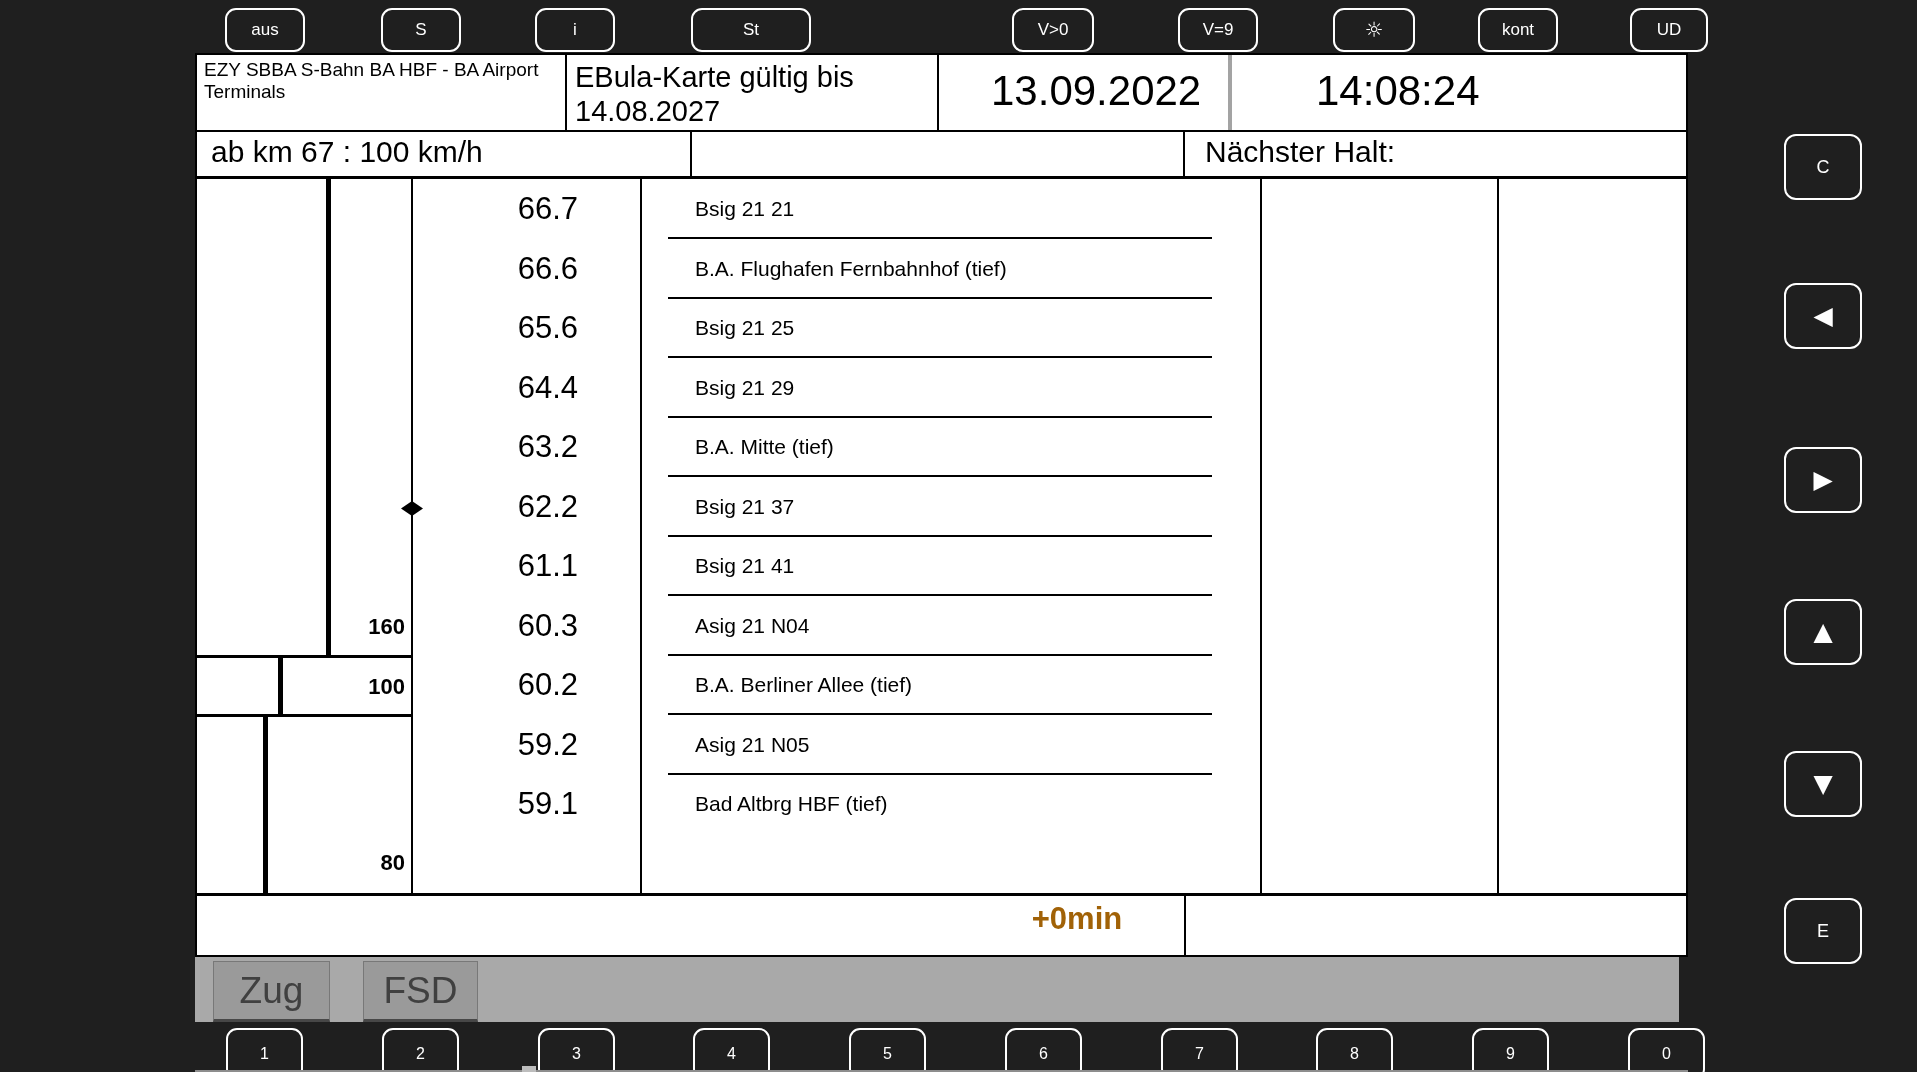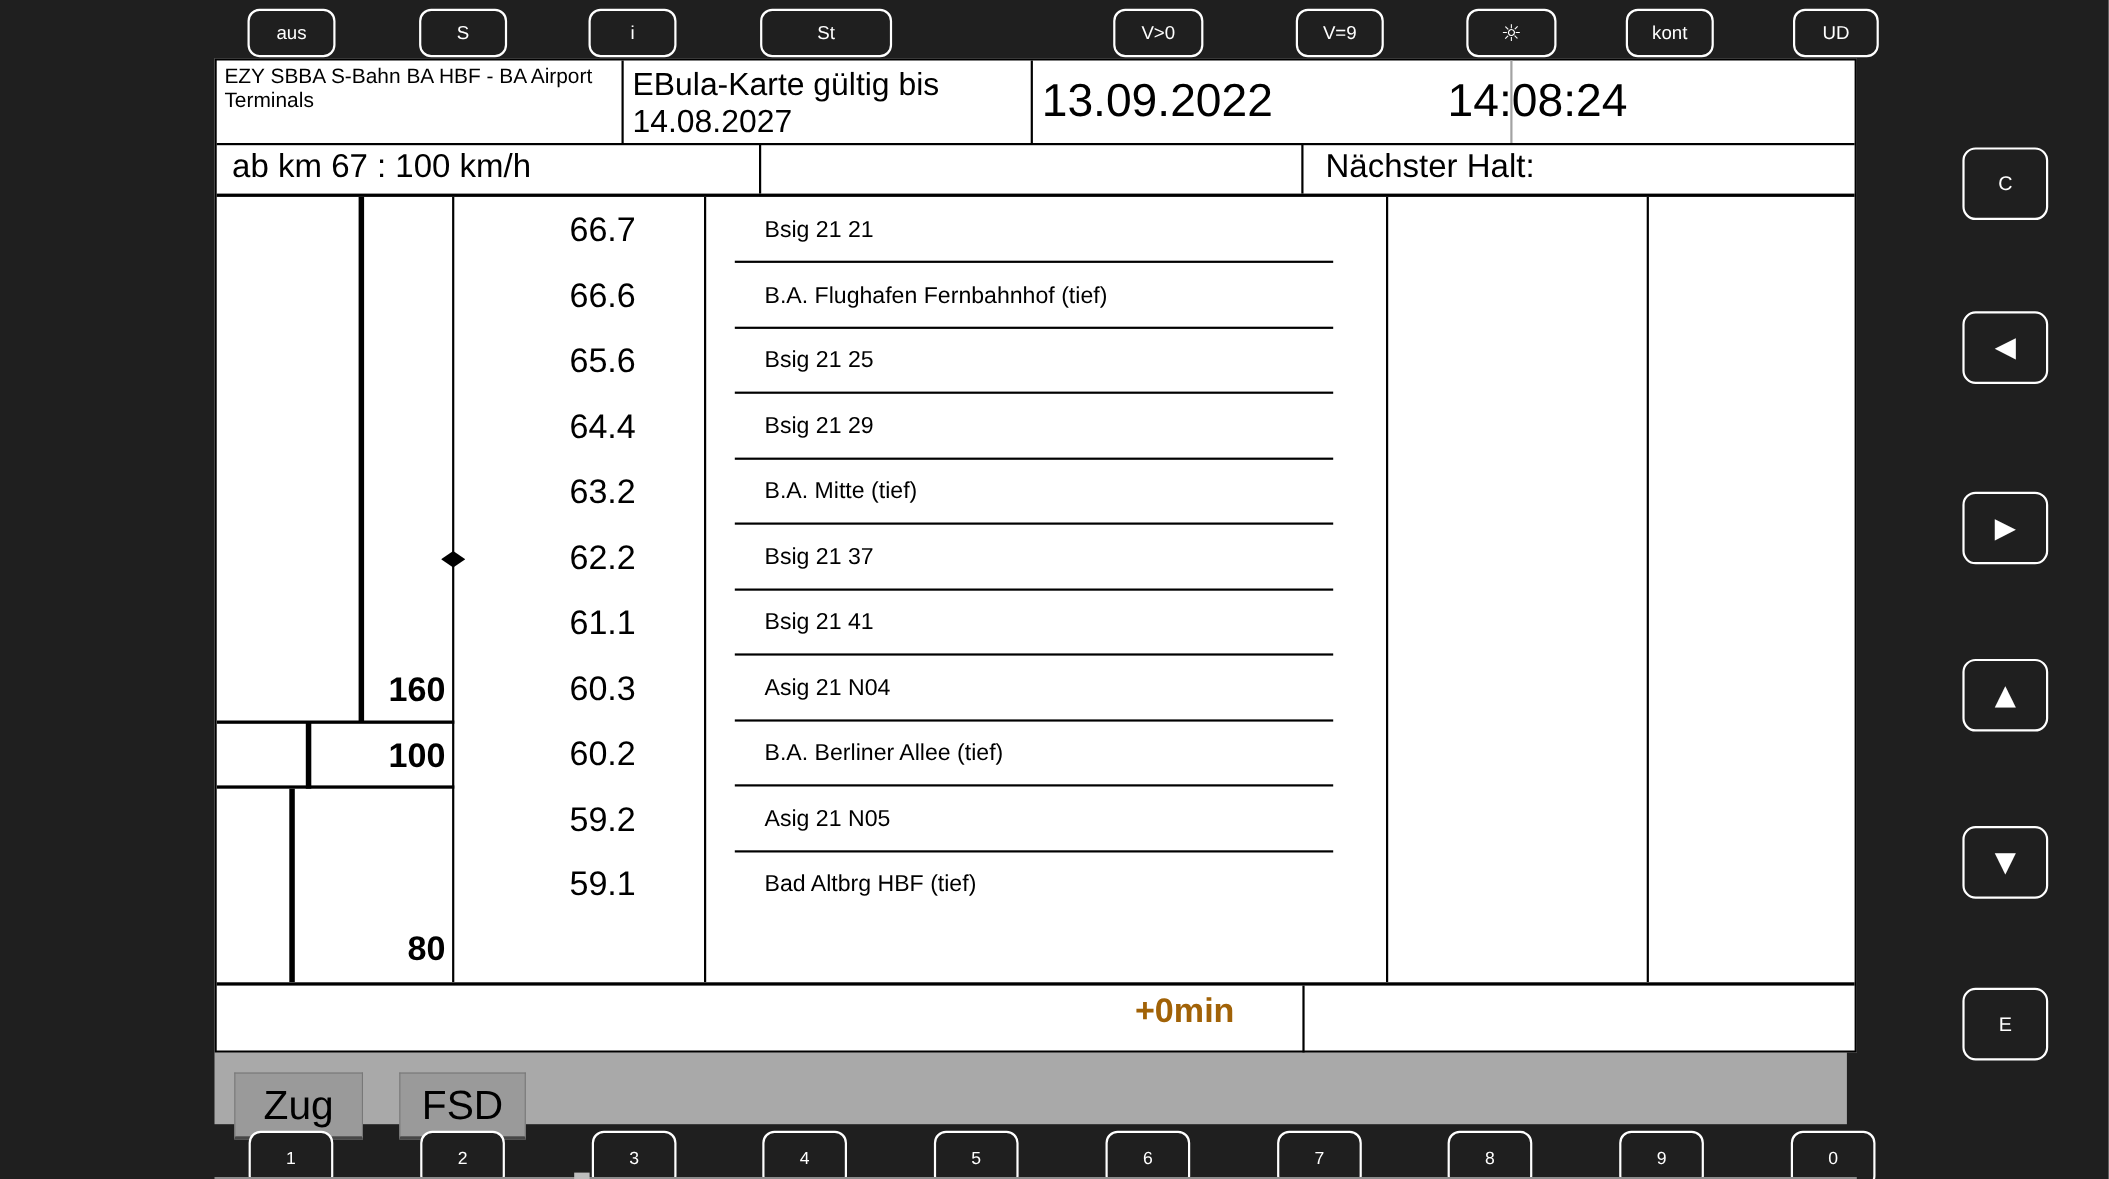--- a/index.html
+++ b/index.html
@@ -22,21 +22,21 @@
   .sidebtn{left:1756px;width:78px;height:66px;border-radius:12px;font-size:18px;}
   .arrowglyph{font-family:"DejaVu Sans","Liberation Sans",sans-serif;font-size:25px;line-height:60px;}
   .sunglyph{font-family:"DejaVu Sans","Liberation Sans",sans-serif;font-size:21px;}
 
   
   .panel{left:195px;top:53px;width:1493px;height:904px;background:#fff;border:2px solid #000;color:#000;}
   .panel .cell{position:absolute;box-sizing:border-box;height:100%;}
   .hrow1{left:0;top:0;width:100%;height:75px;position:absolute;border-bottom:2px solid #000;}
   .hrow1 .c1{left:0;width:370px;border-right:2px solid #000;}
   .hrow1 .c2{left:370px;width:372px;border-right:2px solid #000;}
-  .hrow1 .c3{left:742px;width:436px;border-right:2px solid #a3a3a3;}
+  .hrow1 .c3{left:742px;width:293px;border-right:4px solid #a3a3a3;padding-left:44px;}
   .hrow1 .c4{left:1111px;width:378px;}
   .route-txt{padding:4px 0 0 7px;font-size:19px;}
   .validity-txt{padding:5px 0 0 8px;font-size:29px;line-height:34px;}
   .bigdt{font-size:42px;line-height:71px;padding-left:8px;white-space:nowrap;}
 
   .hrow2{left:0;top:75px;width:100%;height:46px;position:absolute;border-bottom:3px solid #000;}
   .hrow2 .c1{left:0;width:495px;border-right:2px solid #000;}
   .hrow2 .c2{left:495px;width:493px;border-right:2px solid #000;}
   .hrow2 .c3{left:988px;width:501px;}
   .sub-txt{font-size:30px;line-height:43px;padding-left:14px;white-space:nowrap;}
@@ -45,40 +45,40 @@
   .ttable{left:0;top:124px;width:1489px;height:714px;position:absolute;overflow:hidden;}
   .vline{position:absolute;top:0;height:100%;width:2px;background:#000;}
   .vl1{left:214px;} .vl2{left:443px;} .vl3{left:1063px;} .vl4{left:1300px;}
   .segline{position:absolute;width:5px;background:#000;}
   .seg1{left:129px;top:0;height:478px;}
   .seg2{left:81px;top:478px;height:60px;}
   .seg3{left:66px;top:538px;height:176px;}
   .hline{position:absolute;left:0;width:216px;height:3px;background:#000;}
   .hl1{top:476px;} .hl2{top:535px;}
   .spv{position:absolute;left:0;width:208px;height:60px;text-align:right;
-       font-weight:bold;font-size:31px;line-height:60px;}
+       font-weight:bold;font-size:22px;line-height:60px;}
   .sp160{top:418px;} .sp100{top:478px;} .sp80{top:654px;}
   .diamond{position:absolute;left:204px;top:322px;width:22px;height:15px;background:#000;
            clip-path:polygon(50% 0,100% 50%,50% 100%,0 50%);}
   .trow{position:relative;height:59.5px;}
   .trow .km{position:absolute;left:214px;width:167px;text-align:right;
             font-size:31px;line-height:59.5px;white-space:nowrap;}
   .trow .nm{position:absolute;left:498px;font-size:21px;line-height:59.5px;white-space:nowrap;}
   .trow:not(.last)::after{
     content:"";position:absolute;left:471px;top:58px;width:544px;height:2px;background:#000;}
 
   
   .tfooter{left:0;top:838px;width:100%;height:62px;position:absolute;}
   .fdiv{position:absolute;left:987px;top:0;width:2px;height:100%;background:#000;}
   .delay{position:absolute;left:770px;top:5px;width:220px;text-align:center;
          font-weight:bold;font-size:31px;}
 
   
   .graybar{left:195px;top:957px;width:1484px;height:65px;background:#a9a9a9;}
-  .tab{position:absolute;top:18px;height:61px;background:#9a9a9a;color:#000000;
+  .tab{position:absolute;top:4px;height:61px;background:#9a9a9a;color:#404040;
        border:1px solid #787878;border-bottom:3px solid #474747;border-radius:0;
        font-family:"Liberation Sans",sans-serif;font-size:37px;text-align:center;
        line-height:56px;padding:0;cursor:pointer;}
   .tab-zug{left:18px;width:117px;}
   .tab-fsd{left:168px;width:115px;}
 
   
   .cutline{left:195px;top:1070px;width:1493px;height:2px;background:#8d8d8d;z-index:5;}
   .notch{left:522px;top:1066px;width:14px;height:6px;background:#bdbdbd;z-index:6;}
 </style>

